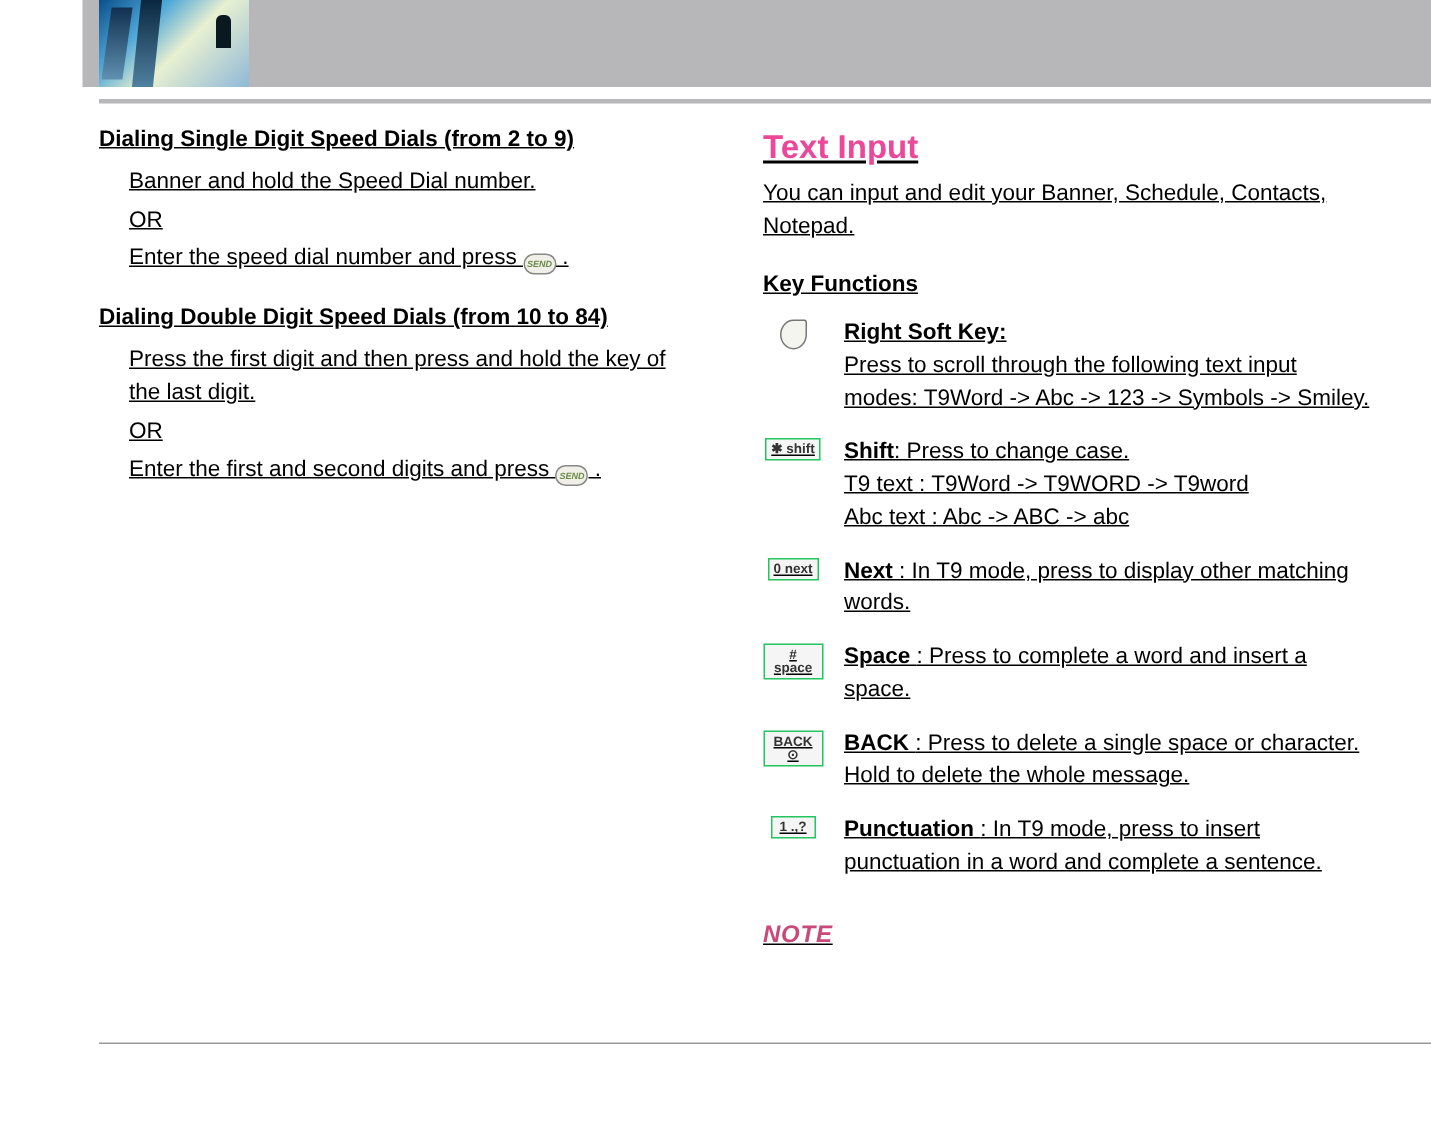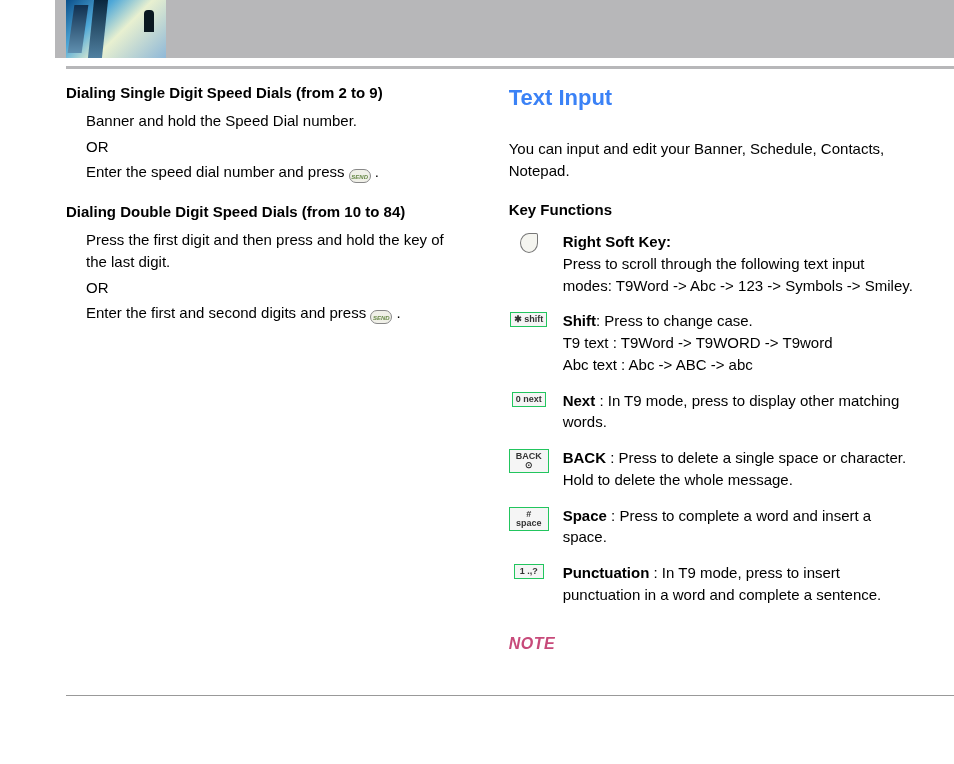--- a/index.html
+++ b/index.html
@@ -48,20 +48,21 @@
     position: absolute;
     top: 66px; left: 66px; right: 0;
     height: 3px;
     background: #b7b7b9;
   }
   .content {
     position: absolute;
     top: 82px; left: 66px; right: 41px;
     display: flex;
     gap: 48px;
+    text-decoration: underline;
   }
   .col-left {
     width: 410px;
     font-size: 15px;
     line-height: 1.45;
     color: #000;
   }
   .col-right {
     width: 420px;
     font-size: 15px;
@@ -71,24 +72,24 @@
   .h-bold {
     font-weight: bold;
     margin-bottom: 6px;
   }
   .indent {
     margin-left: 20px;
     margin-bottom: 4px;
   }
   .section-gap { margin-top: 18px; }
   .title-blue {
-    color: #3b82f6;
+    color: #ec4899;
     font-size: 22px;
     font-weight: bold;
-    margin-bottom: 24px;
+    margin-bottom: 4px;
   }
   .key-row {
     display: flex;
     align-items: flex-start;
     margin-bottom: 14px;
     gap: 14px;
   }
   .key-icon {
     width: 40px;
     flex-shrink: 0;
@@ -204,33 +205,33 @@
       <div class="key-icon">
           <span class="key-box">0 next</span>
         </div>
       <div class="key-desc">
         <b>Next </b><span>: In T9 mode, press to display other matching words.</span>
       </div>
     </div>
 
     <div class="key-row">
       <div class="key-icon">
+          <span class="key-box"># space</span>
+        </div>
+      <div class="key-desc">
+        <b>Space </b><span>: Press to complete a word and insert a space.</span>
+      </div>
+    </div>
+
+    <div class="key-row">
+      <div class="key-icon">
           <span class="key-box">BACK ⊙</span>
         </div>
       <div class="key-desc">
         <b>BACK </b><span>: Press to delete a single space or character. Hold to delete the whole message.</span>
-      </div>
-    </div>
-
-    <div class="key-row">
-      <div class="key-icon">
-          <span class="key-box"># space</span>
-        </div>
-      <div class="key-desc">
-        <b>Space </b><span>: Press to complete a word and insert a space.</span>
       </div>
     </div>
 
     <div class="key-row">
       <div class="key-icon">
           <span class="key-box">1 .,?</span>
         </div>
       <div class="key-desc">
         <b>Punctuation </b><span>: In T9 mode, press to insert punctuation in a word and complete a sentence.</span>
       </div>

